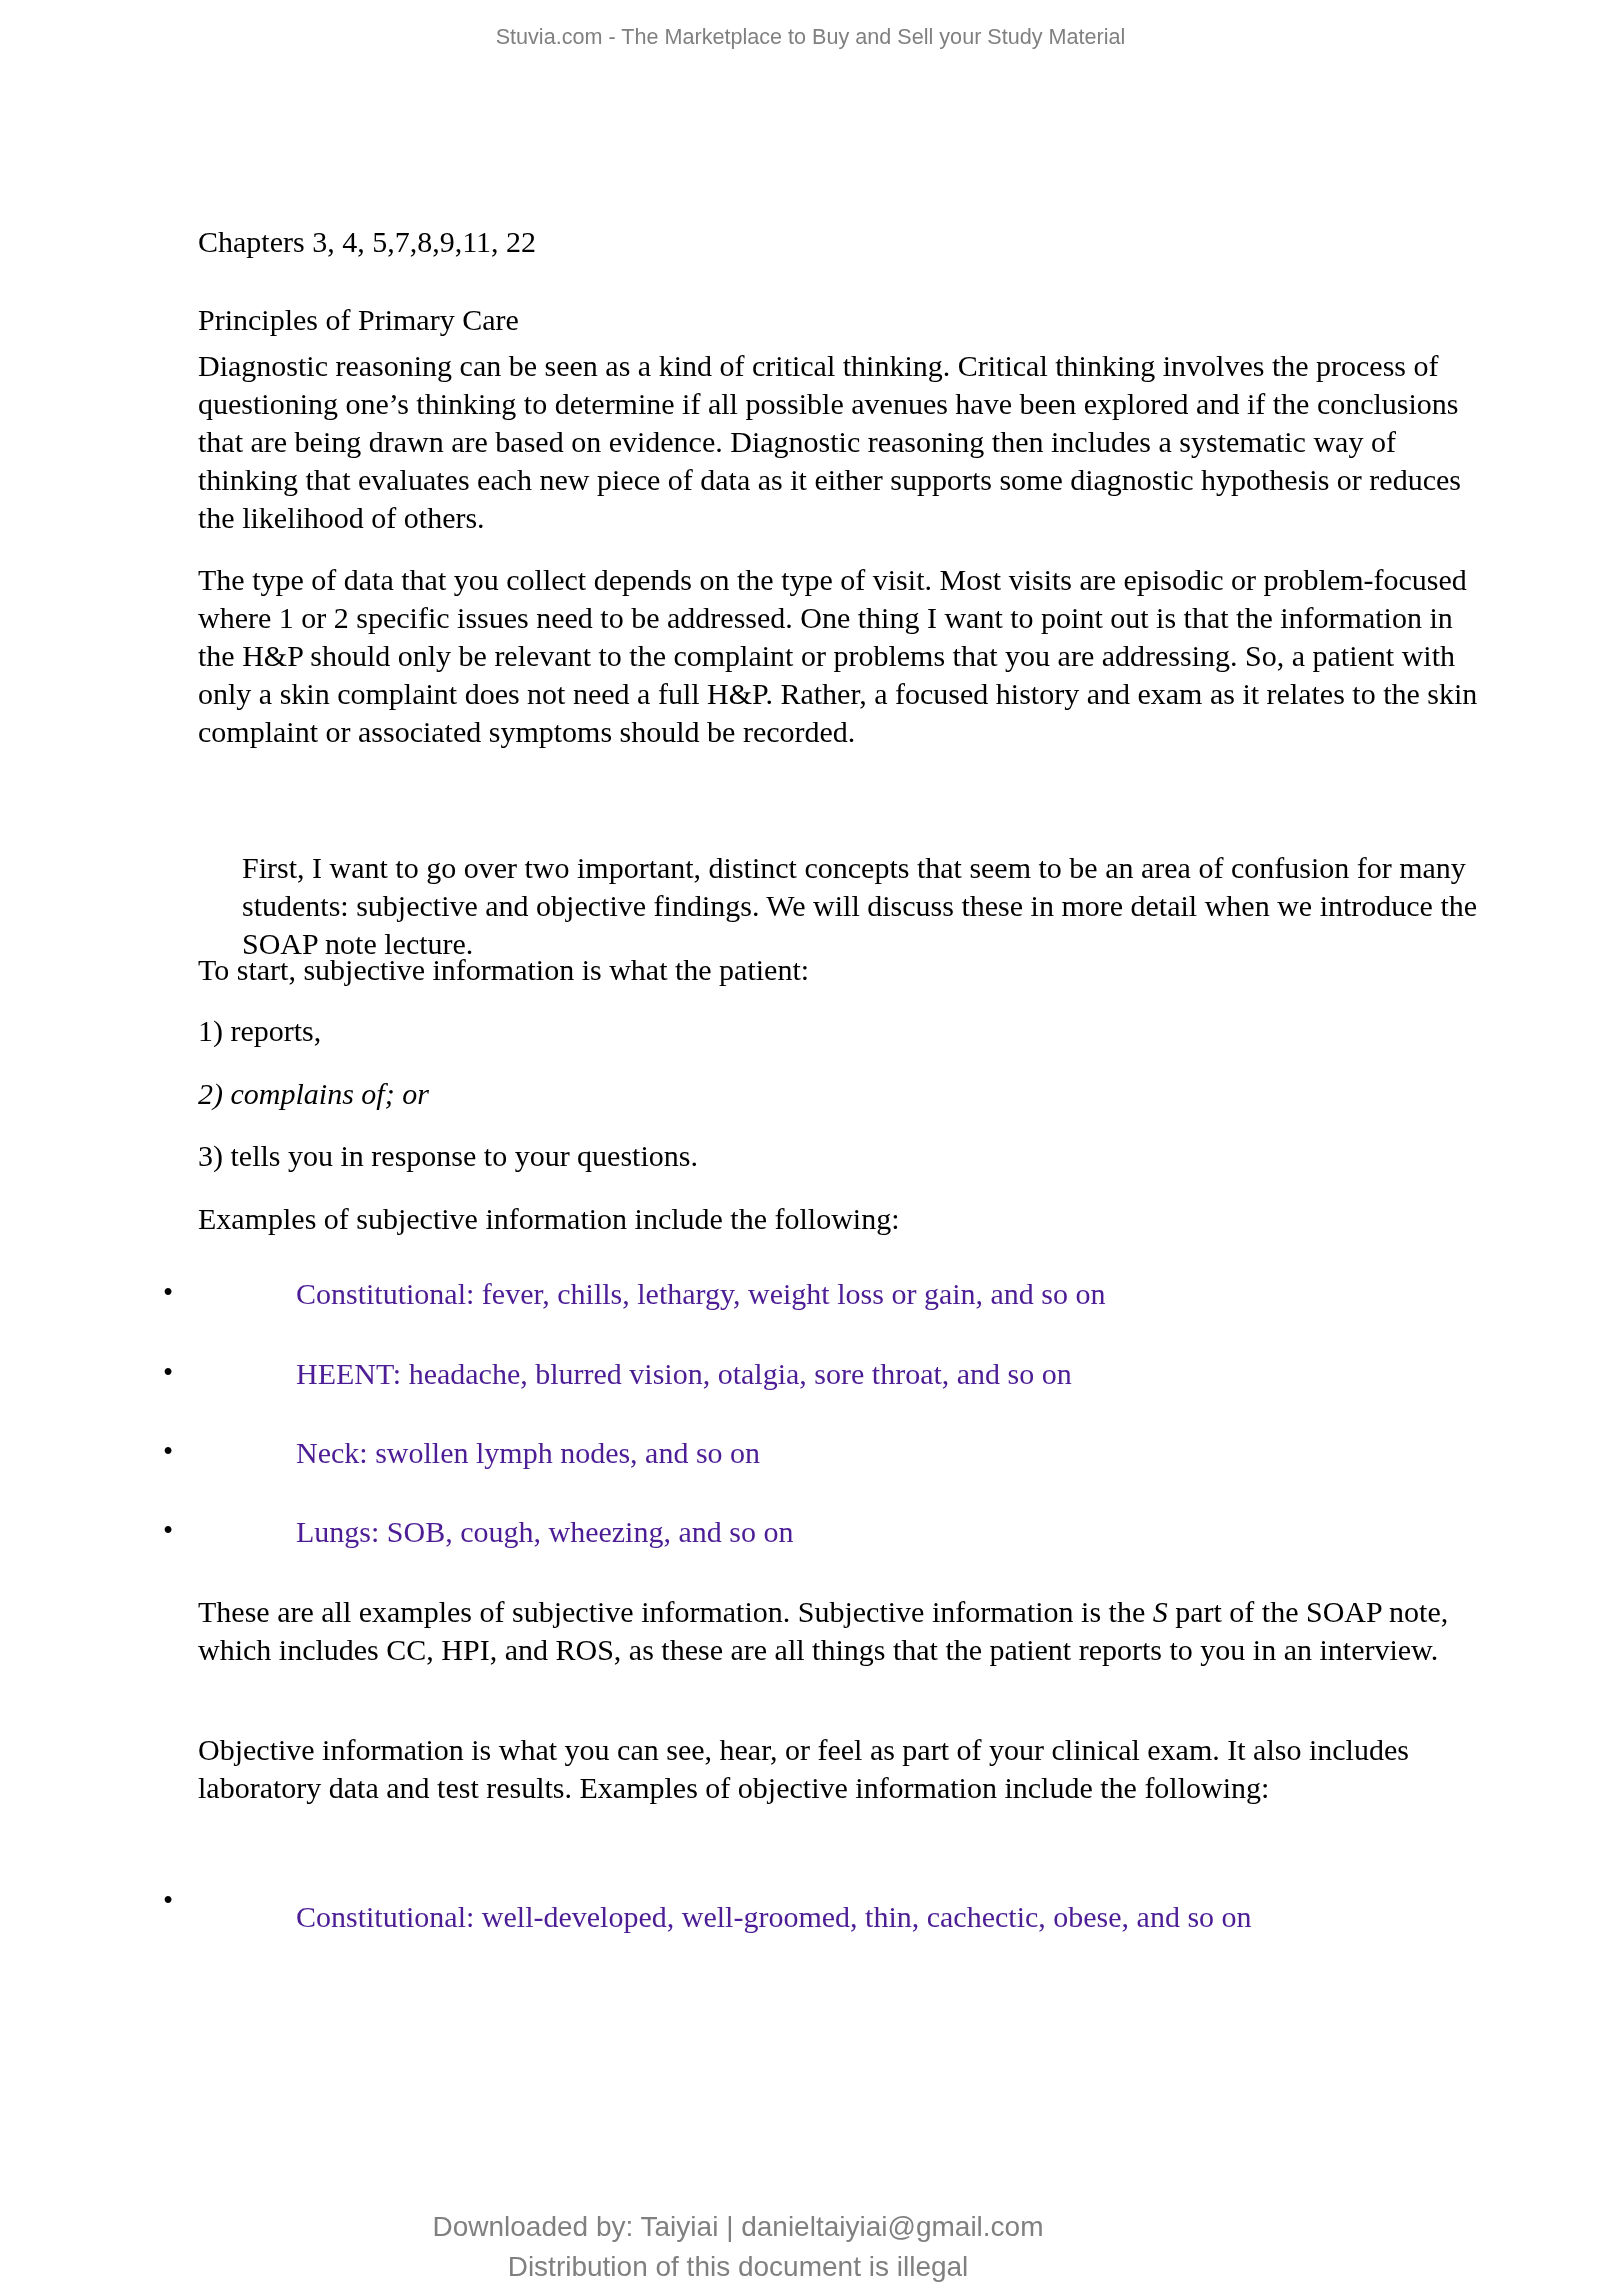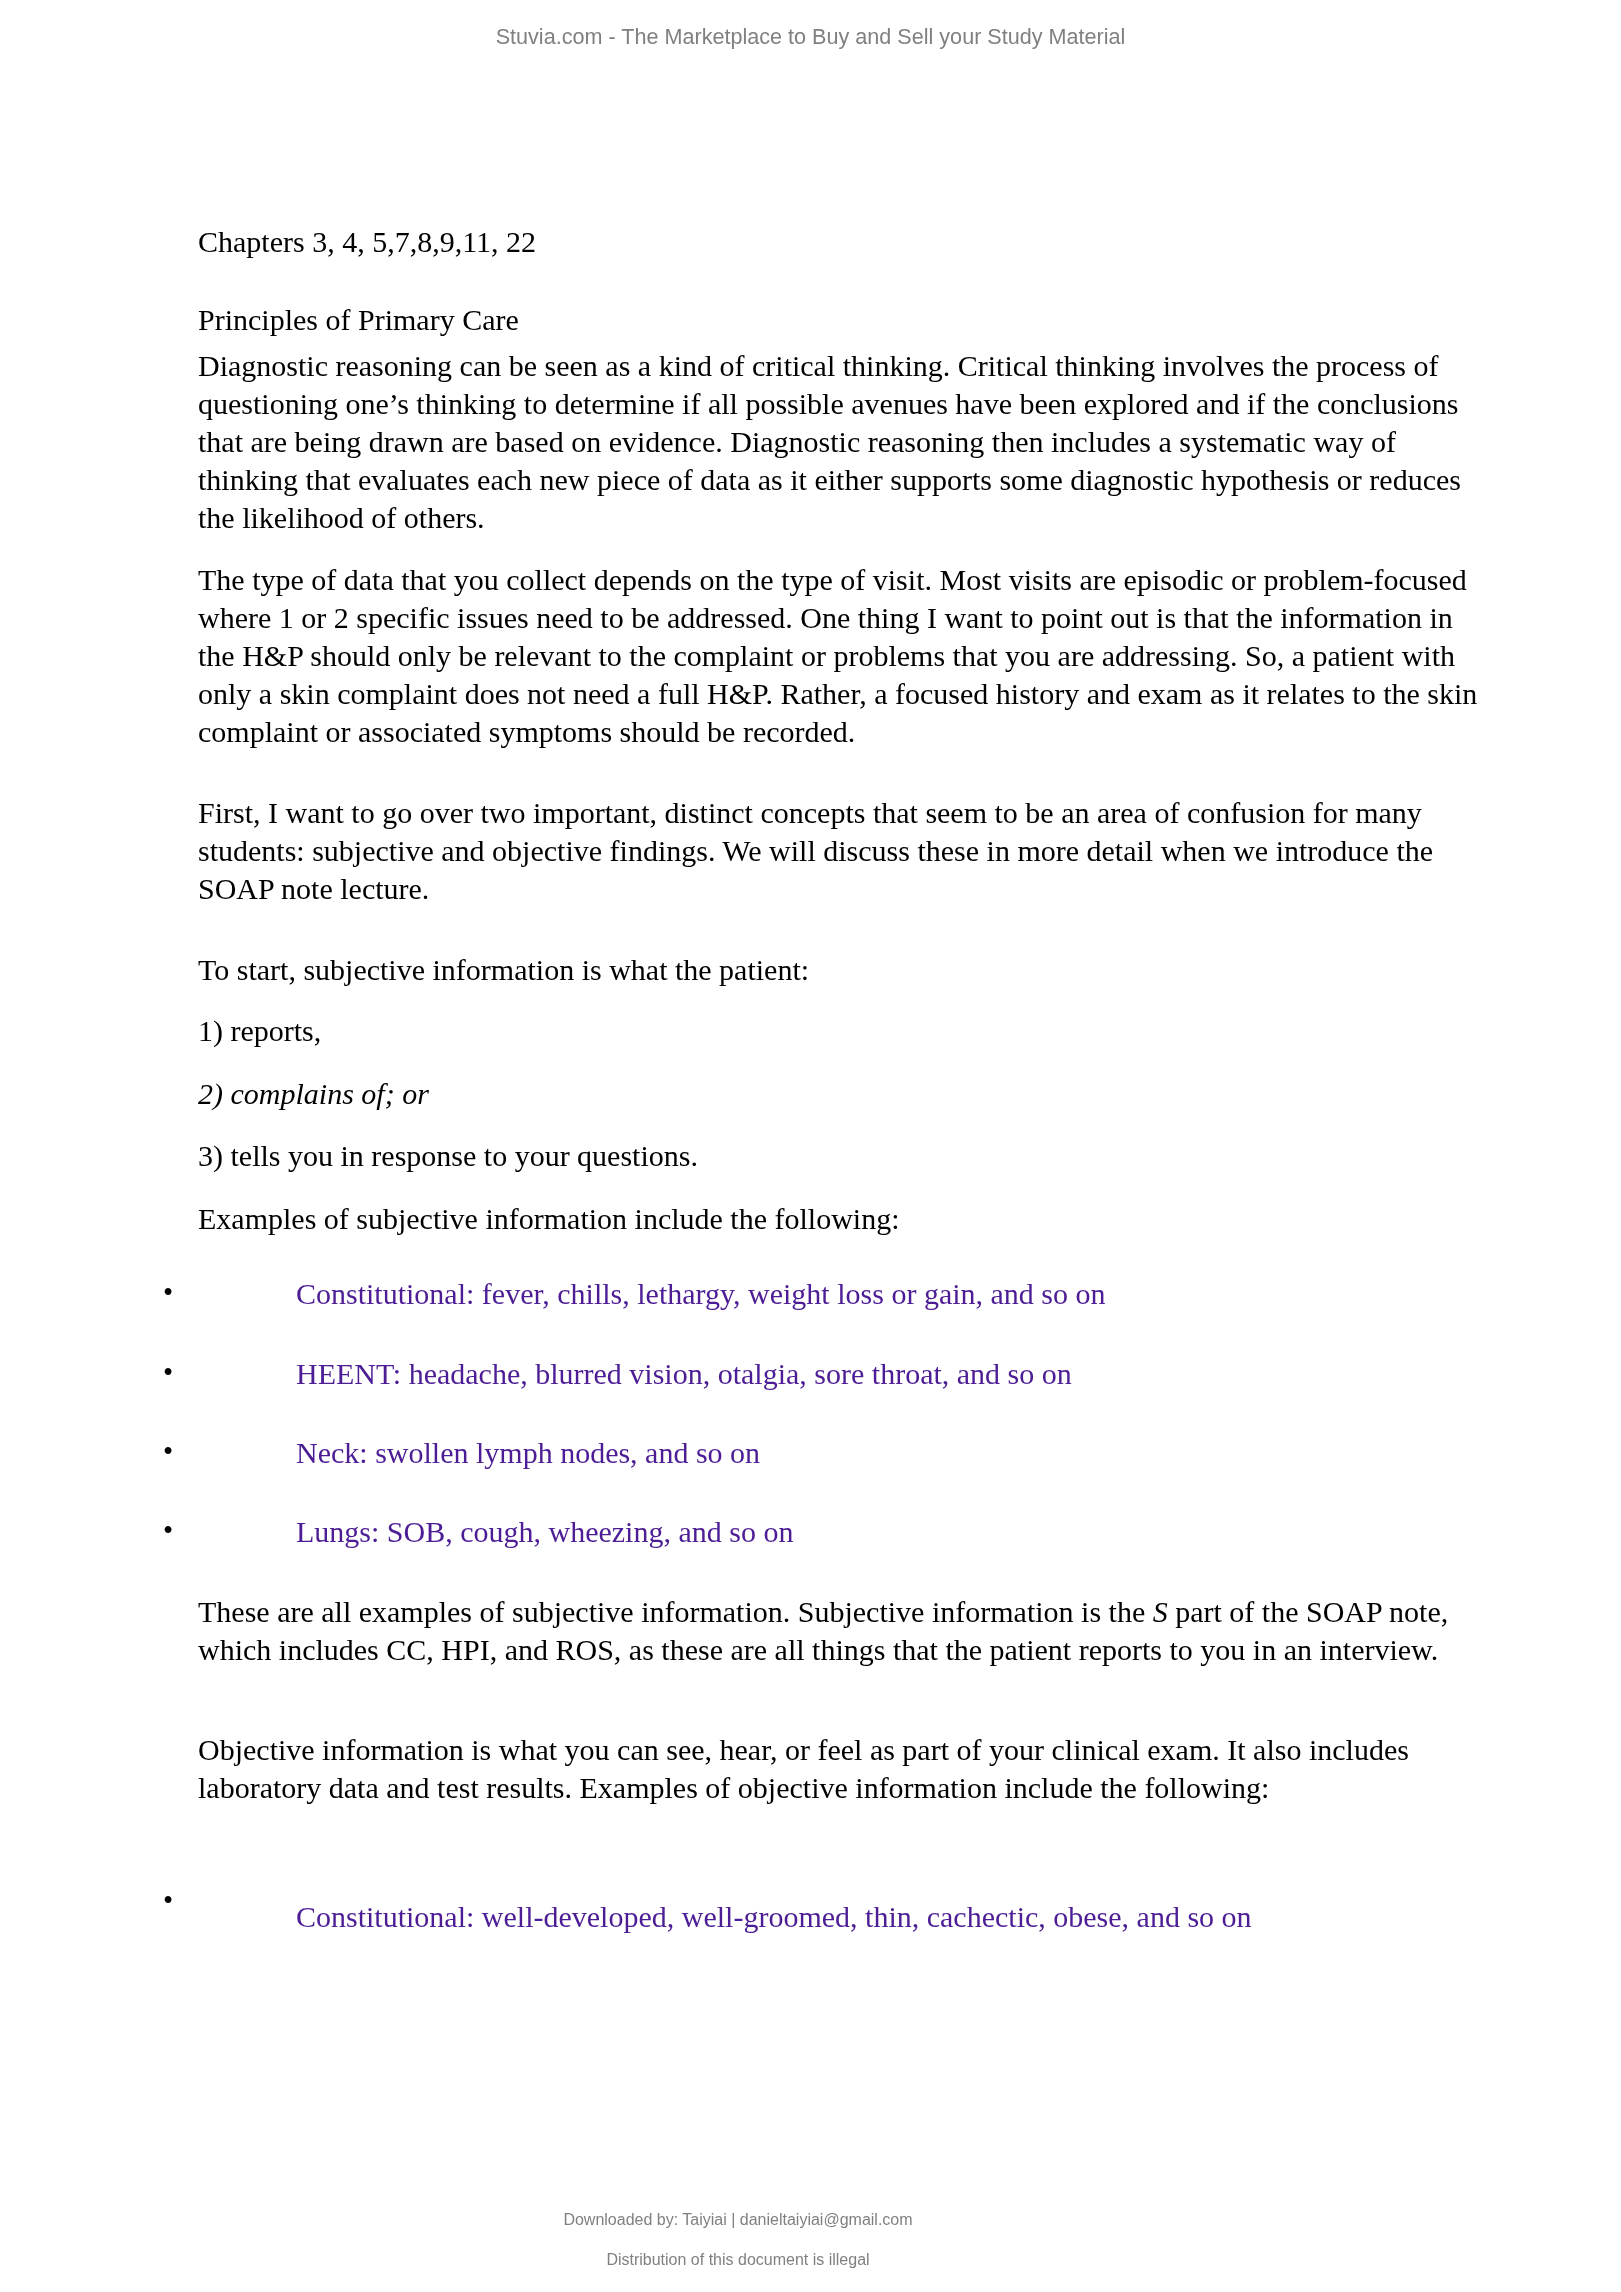--- a/index.html
+++ b/index.html
@@ -1,36 +1,36 @@
 <!DOCTYPE html>
 <html><head>
 <meta charset="utf-8">
 <style>
   html, body { margin:0; padding:0; background:#ffffff; }
   body { width:1621px; height:2293px; position:relative; overflow:hidden; }
   .hdr { position:absolute; top:23.5px; left:0; width:1621px; text-align:center;
          font-family:"Liberation Sans", sans-serif; font-size:21.6px; color:#808080; }
   .ftr { position:absolute; left:0; width:1476px; text-align:center;
-         font-family:"Liberation Sans", sans-serif; font-size:16px; color:#808080; }
+         font-family:"Liberation Sans", sans-serif; font-size:28px; color:#808080; }
   .t { position:absolute; left:198px; width:1284px;
        font-family:"Liberation Serif", serif; font-size:30px; line-height:38px; color:#000; margin:0; }
   .bul { position:absolute; left:163px; font-family:"Liberation Serif", serif; font-size:29px; color:#000; }
   .btxt { position:absolute; left:296px; font-family:"Liberation Serif", serif; font-size:30px; line-height:38px; color:#4c1d95; white-space:nowrap; }
 </style>
 </head>
 <body>
 
 <div class="hdr">Stuvia.com - The Marketplace to Buy and Sell your Study Material</div>
 
 <p class="t" style="top:223px;">Chapters 3, 4, 5,7,8,9,11, 22</p>
 <p class="t" style="top:285px;margin-top:16px;">Principles of Primary Care</p>
 
 <p class="t" style="top:347px;">Diagnostic reasoning can be seen as a kind of critical thinking. Critical thinking involves the process of questioning one’s thinking to determine if all possible avenues have been explored and if the conclusions that are being drawn are based on evidence. Diagnostic reasoning then includes a systematic way of thinking that evaluates each new piece of data as it either supports some diagnostic hypothesis or reduces the likelihood of others.</p>
 <p class="t" style="top:561px;">The type of data that you collect depends on the type of visit. Most visits are episodic or problem-focused where 1 or 2 specific issues need to be addressed. One thing I want to point out is that the information in the H&amp;P should only be relevant to the complaint or problems that you are addressing.  So, a patient with only a skin complaint does not need a full H&amp;P. Rather, a focused history and exam as it relates to the skin complaint or associated symptoms should be recorded.</p>
-<p class="t" style="top:794px;">First, I want to go over two important, distinct concepts that seem to be an area of confusion for many students: subjective and objective findings. We will discuss these in more detail when we introduce the SOAP note lecture.</p>
+<p class="t" style="top:849px;margin-left:44px;">First, I want to go over two important, distinct concepts that seem to be an area of confusion for many students: subjective and objective findings. We will discuss these in more detail when we introduce the SOAP note lecture.</p>
 <p class="t" style="top:951px;">To start, subjective information is what the patient:</p>
 
 <p class="t" style="top:1012px;">1) reports,</p>
 <p class="t" style="top:1075px;font-style:italic;">2) complains of; or</p>
 <p class="t" style="top:1137px;">3) tells you in response to your questions.</p>
 
 <p class="t" style="top:1200px;">Examples of subjective information include the following:</p>
 
 <div>
   <span class="bul" style="top:1276px;">•</span>

